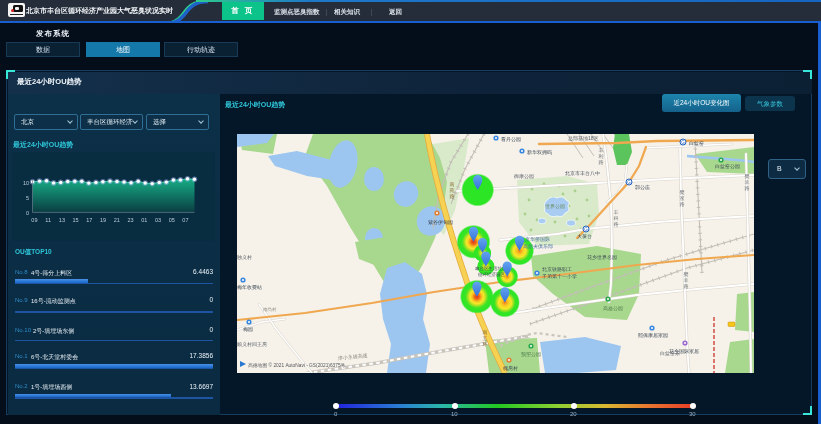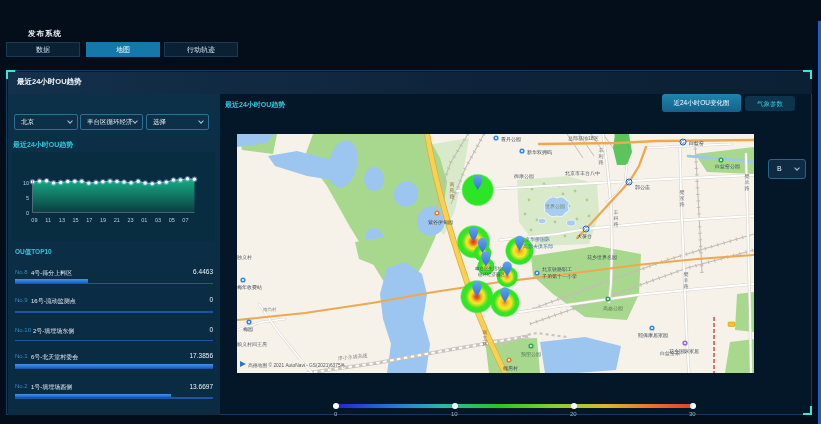--- a/index.html
+++ b/index.html
@@ -18,21 +18,21 @@
   #logo .r { position:absolute; left:2.5px; top:6.5px; width:3px; height:3px; background:#d22; border-radius:50%; }
   #logo .t { position:absolute; left:2px; top:11px; width:13px; height:1.6px; background:#222; }
   #navtitle { position:absolute; left:26px; top:6px; color:#f2f5f8; font-size:7px; font-weight:bold; white-space:nowrap; }
   #swoosh { position:absolute; left:168px; top:0; }
   .navitem { position:absolute; top:7.5px; color:#dde4ec; font-size:6.5px; font-weight:bold; }
   #tab-home { position:absolute; left:222px; top:2px; width:41.5px; height:18px; background:#0cc389; color:#fff;
       font-size:7.5px; font-weight:bold; text-align:center; line-height:18px; letter-spacing:2px;}
   .navdiv { position:absolute; top:9px; width:1px; height:7px; background:#46526200; border-left:1px solid #3d4756; }
 
   
-  #pubsys { position:absolute; left:28px; top:29px; color:#e8eef4; font-size:7.5px; font-weight:bold; letter-spacing:1px;}
+  #pubsys { position:absolute; left:36px; top:29px; color:#e8eef4; font-size:7.5px; font-weight:bold; letter-spacing:1px;}
   .tab { position:absolute; top:41.5px; height:15.5px; width:74px; background:#0a2033; border:1px solid #173a56;
       color:#d5e2ee; font-size:7px; text-align:center; line-height:14px; }
   .tab.active { background:#1478a8; border-color:#1478a8; color:#fff; }
 
   
   #panel { position:absolute; left:6px; top:70px; width:806px; height:345px; border:1px solid #173c5e; background:#041728; }
   .corner { position:absolute; width:9px; height:9px; }
   .corner i { position:absolute; background:#39e6da; }
   #phead { position:absolute; left:1px; top:1px; width:804px; height:22px;
       background:linear-gradient(90deg,#14304b,#0e2339 60%,#0c2034); }
@@ -66,20 +66,40 @@
   
   #legend { position:absolute; left:336px; top:404px; width:358px; height:4px; border-radius:2px;
      background:linear-gradient(90deg,#2222dd,#2a7fd4 18%,#2ab8a8 30%,#22c822 45%,#8ed032 62%,#d8b832 75%,#e87830 87%,#e83c28); }
   .ldot { position:absolute; top:402.5px; width:6px; height:6px; background:#fff; border-radius:50%; }
   .llab { position:absolute; top:411px; color:#9fb4c4; font-size:6px; }
 </style>
 </head>
 <body>
 <div id="page">
 
+  <div id="nav">
+    <div class="topline"></div>
+    <div class="botline"></div>
+    <div id="logo">
+        <div class="g"></div>
+        <div class="r"></div>
+        <div class="t"></div>
+      </div>
+    <div id="navtitle">北京市丰台区循环经济产业园大气恶臭状况实时</div>
+    <svg id="swoosh" width="46" height="23" viewBox="0 0 46 23">
+      <path d="M2,22.5 C12,20 14,13 19,8 C24,3 28,1.5 38,1" fill="none" stroke="#2ecb8c" stroke-width="2"></path>
+      <path d="M5,22.5 C14.5,20 16.5,13.5 21.5,8.5 C26.5,3.5 30,2 40,1.5" fill="none" stroke="#1e62c8" stroke-width="3.4"></path>
+    </svg>
+    <div id="tab-home">首 页</div>
+    <div class="navitem" style="left:274px;">监测点恶臭指数</div>
+    <div class="navdiv" style="left:326px;"></div>
+    <div class="navitem" style="left:334px;">相关知识</div>
+    <div class="navdiv" style="left:371px;"></div>
+    <div class="navitem" style="left:389px;">返回</div>
+  </div>
 
   <div id="pubsys">发布系统</div>
   <div class="tab" style="left:6px;">数据</div>
   <div class="tab active" style="left:86px;">地图</div>
   <div class="tab" style="left:164px;">行动轨迹</div>
 
   <div id="panel">
     <div id="phead">
         <div class="t">最近24小时OU趋势</div>
       </div>

